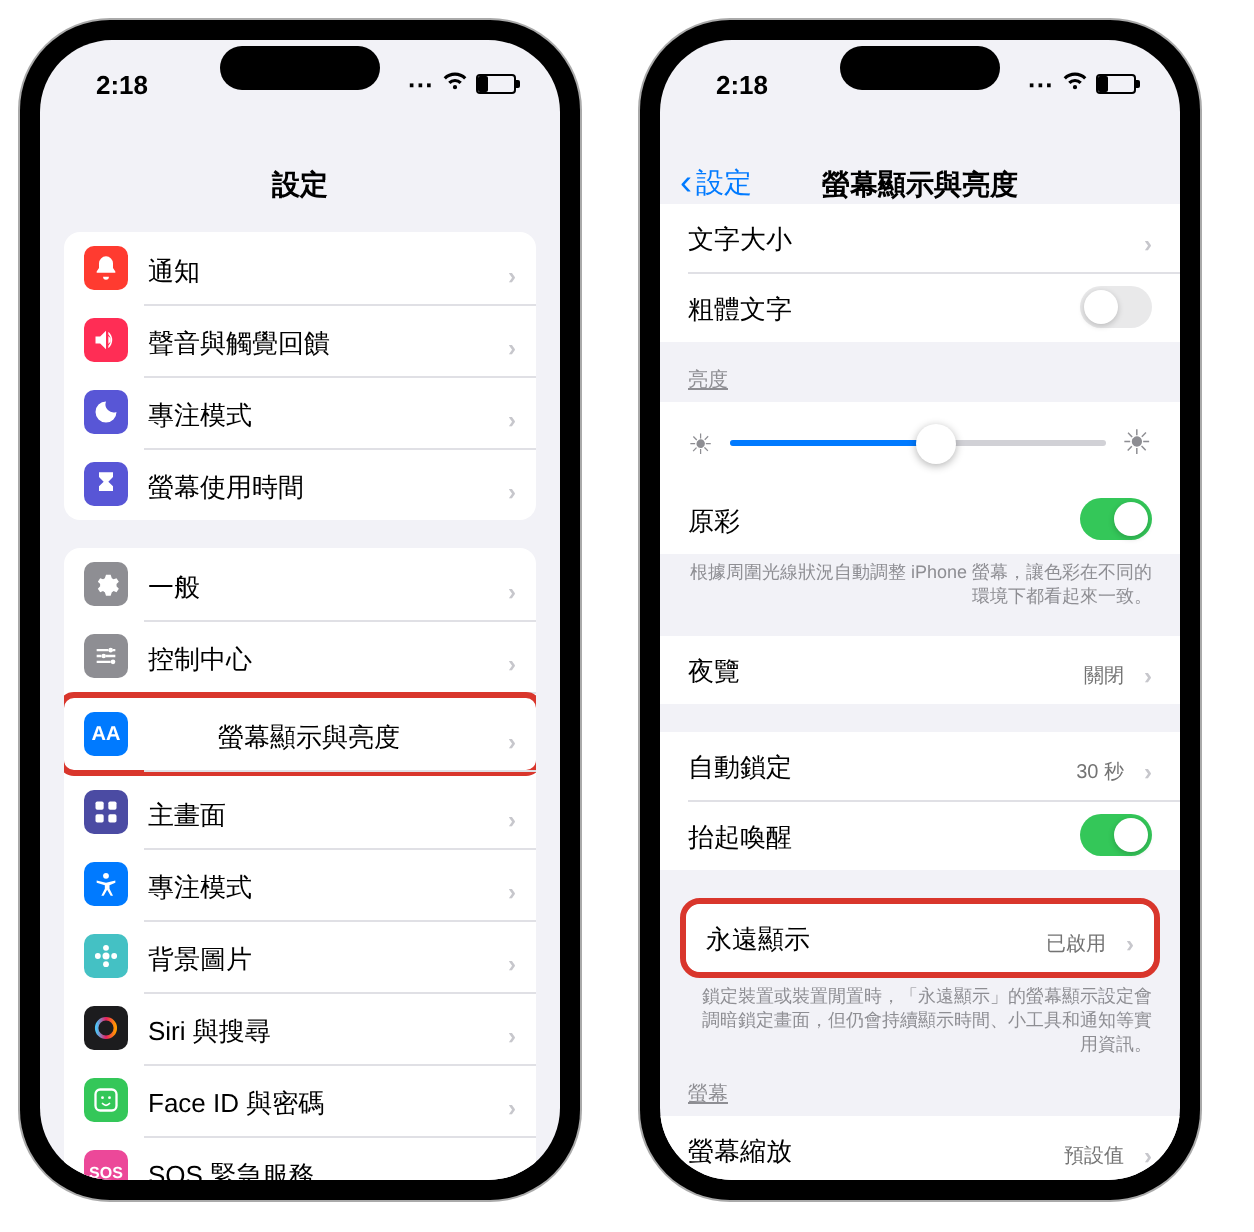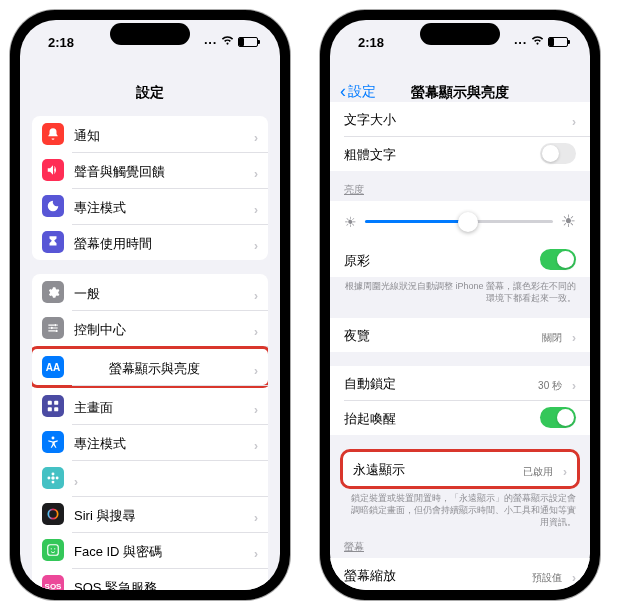--- a/index.html
+++ b/index.html
@@ -371,20 +371,21 @@
           <div class="row">
             <div class="row-icon" style="background:#44c1c4">
               <svg class="svg-icon" viewBox="0 0 24 24" fill="#fff">
                 <circle cx="12" cy="12" r="3"></circle>
                 <circle cx="12" cy="5" r="2.5"></circle>
                 <circle cx="12" cy="19" r="2.5"></circle>
                 <circle cx="5" cy="12" r="2.5"></circle>
                 <circle cx="19" cy="12" r="2.5"></circle>
               </svg>
             </div>
+            <span class="row-label">背景圖片</span>
             <span class="chevron">›</span>
           </div>
           <div class="row">
             <div class="row-icon" style="background:#1c1c1e">
               <svg class="svg-icon" viewBox="0 0 24 24">
                 <circle cx="12" cy="12" r="8" fill="none" stroke="url(#g)" stroke-width="3"></circle>
                 <defs>
                   <linearGradient id="g">
                     <stop offset="0" stop-color="#4fc3f7"></stop>
                     <stop offset="0.5" stop-color="#e91e63"></stop>

